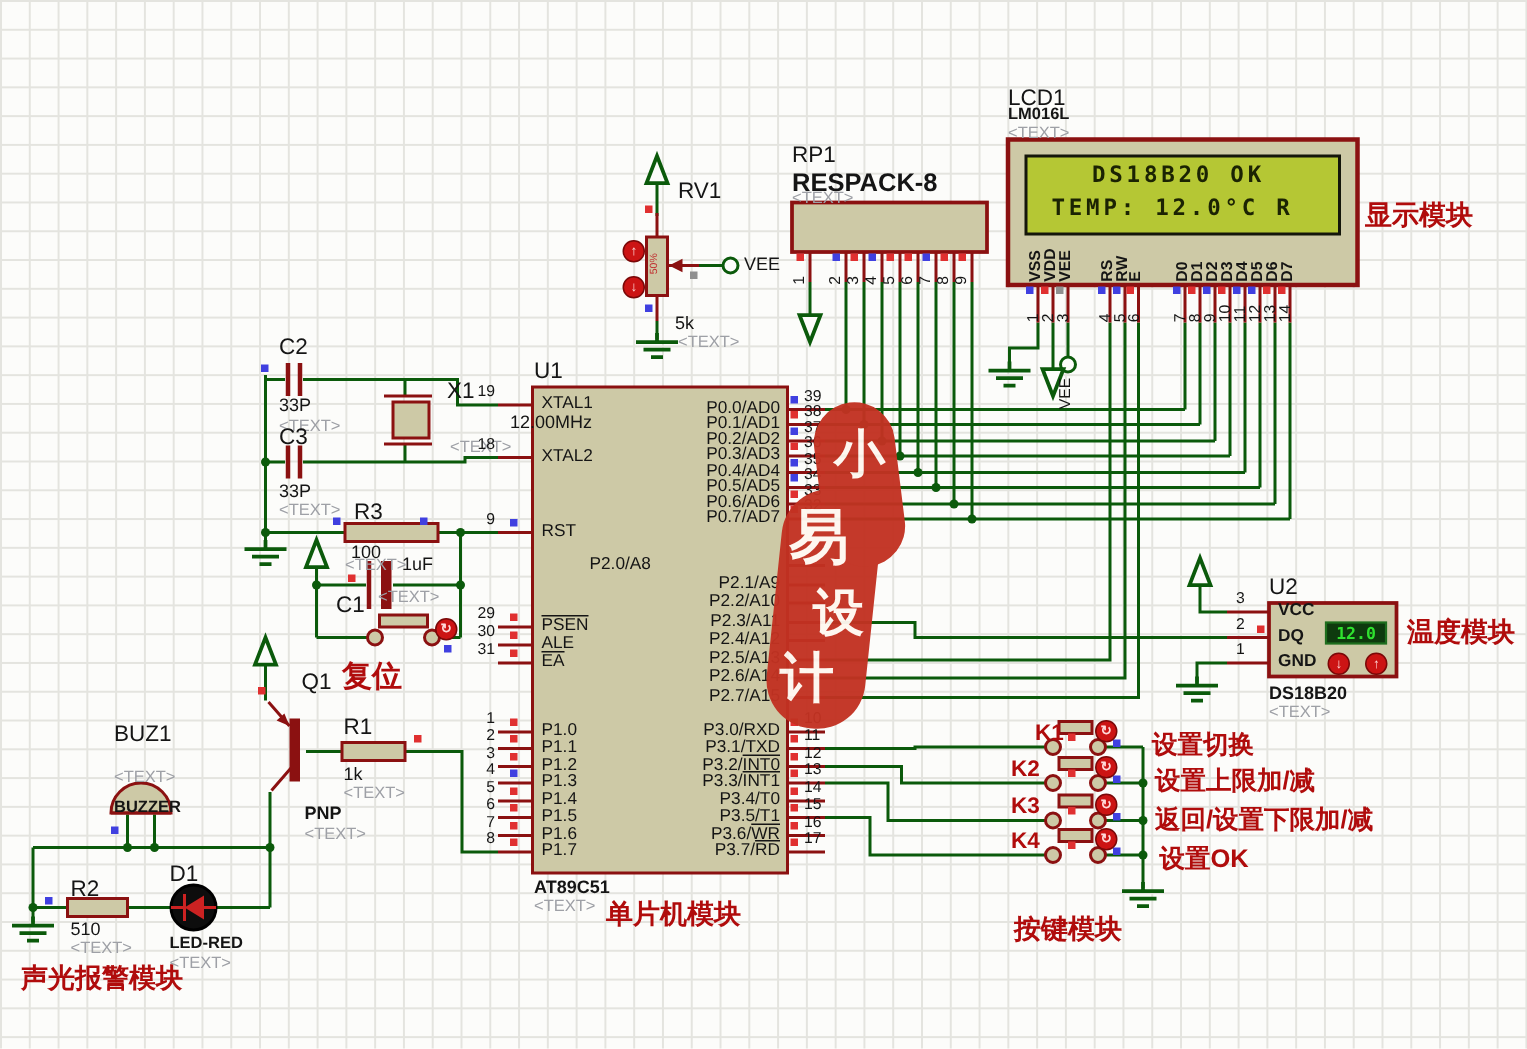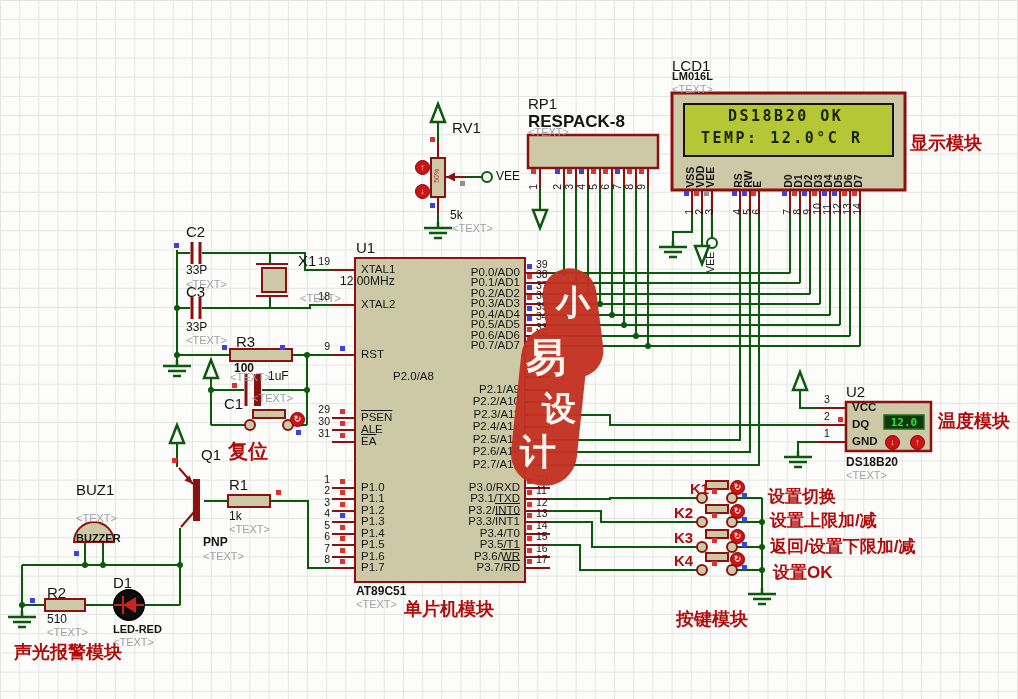--- a/index.html
+++ b/index.html
@@ -319,21 +319,21 @@
 
     <span class="lbl ref" style="left:186px; top:224px;">C2</span>
     <span class="lbl val" style="left:186px; top:264px;">33P</span>
     <span class="lbl gray" style="left:186px; top:278px; font-size:11px;">&lt;TEXT&gt;</span>
 
     <span class="lbl ref" style="left:186px; top:284px;">C3</span>
     <span class="lbl val" style="left:186px; top:321px;">33P</span>
     <span class="lbl gray" style="left:186px; top:334px; font-size:11px;">&lt;TEXT&gt;</span>
 
     <span class="lbl ref" style="left:236px; top:334px;">R3</span>
-    <span class="lbl val" style="left:234px; top:362px;font-weight:bold;">100</span>
+    <span class="lbl val" style="left:234px; top:362px;">100</span>
     <span class="lbl gray" style="left:230px; top:371px; font-size:11px;">&lt;TEXT&gt;</span>
 
     <span class="lbl ref" style="left:224px; top:396px;">C1</span>
     <span class="lbl val" style="left:268px; top:370px;">1uF</span>
     <span class="lbl gray" style="left:252px; top:392px; font-size:11px;">&lt;TEXT&gt;</span>
 
     <span class="lbl ref" style="left:229px; top:477px;">R1</span>
     <span class="lbl val" style="left:229px; top:510px;">1k</span>
     <span class="lbl gray" style="left:229px; top:523px; font-size:11px;">&lt;TEXT&gt;</span>
 

